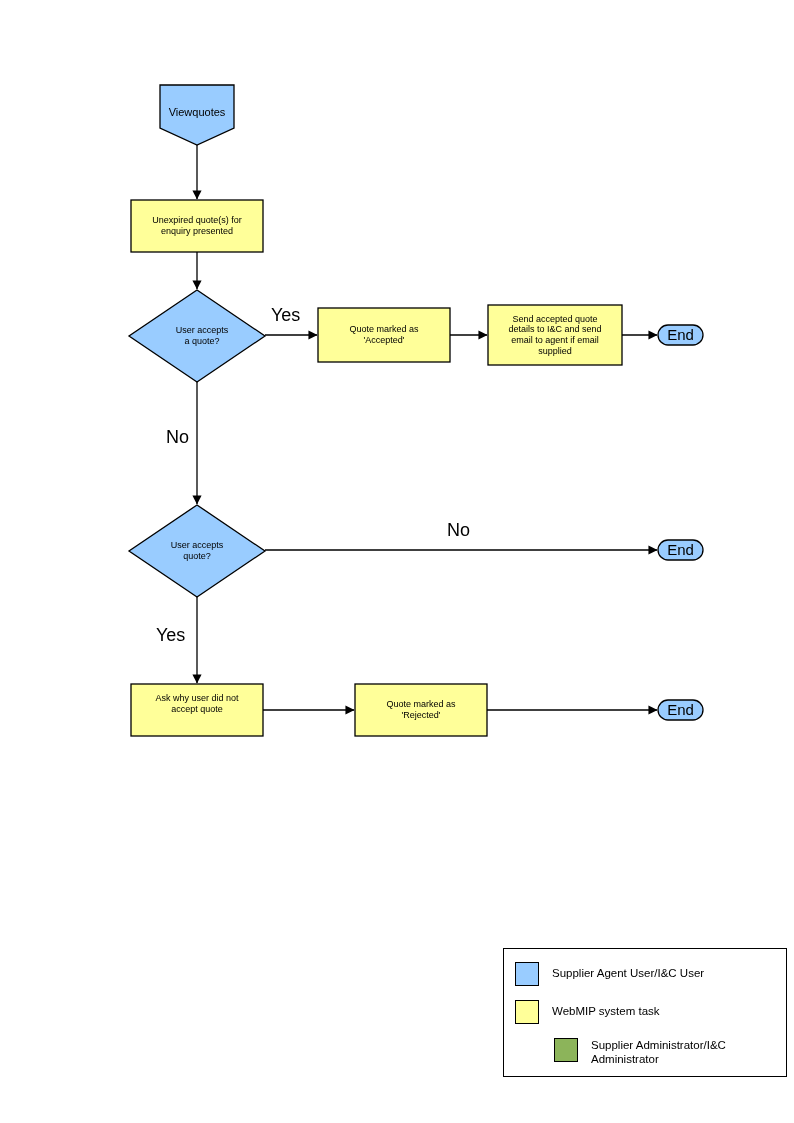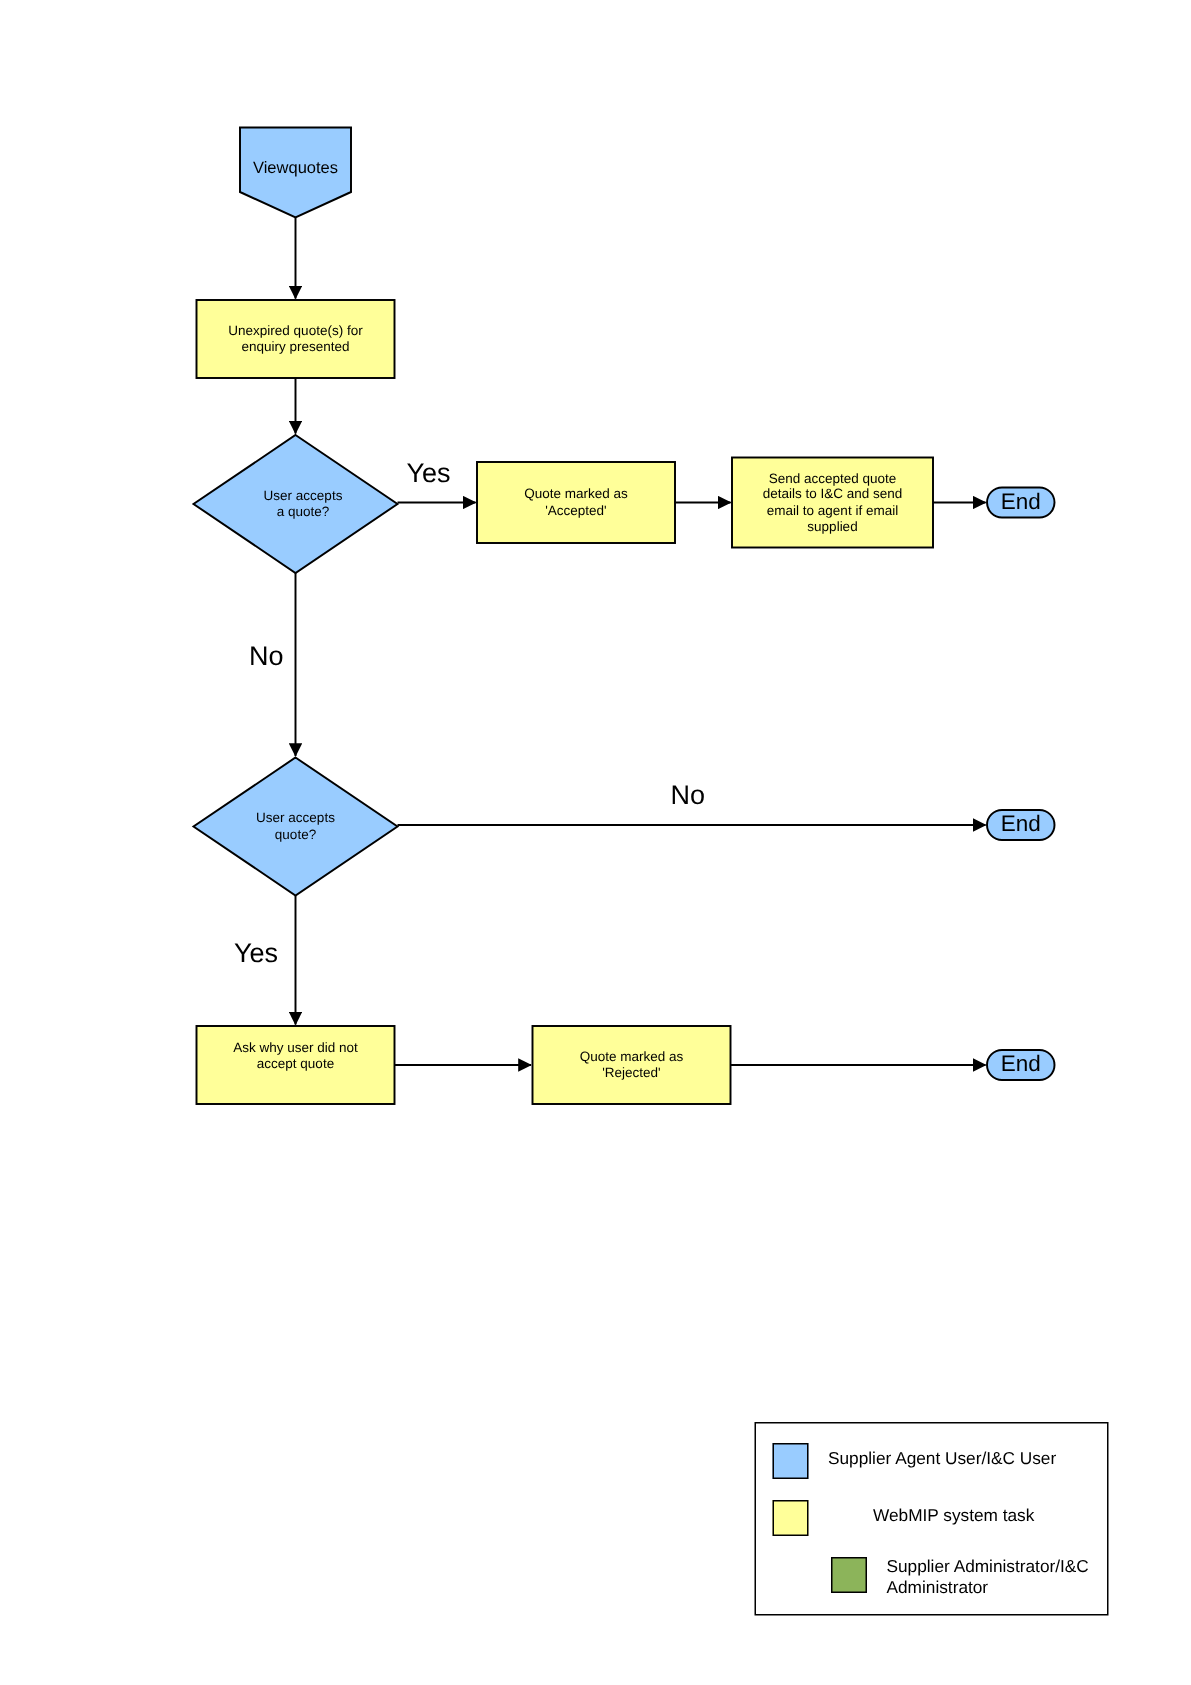--- a/index.html
+++ b/index.html
@@ -50,21 +50,21 @@
     color: #000000;
     font-family: "Liberation Sans", sans-serif;
     line-height: 1;
     white-space: nowrap;
     text-align: right;
   }
   .legend-box {
     position: absolute;
     left: 503px;
     top: 948px;
-    width: 236px;
+    width: 284px;
     height: 129px;
     border: 1px solid #000000;
     background: #ffffff;
     box-sizing: border-box;
   }
   .legend-row {
     position: absolute;
     display: flex;
     align-items: flex-start;
     left: 11px;
@@ -180,21 +180,21 @@
 
 <div class="edge-label" style="left:156px; top:626px;">Yes</div>
 
 <div class="legend-box">
 
   <div class="legend-row" style="top:13px;">
     <span class="legend-swatch" style="background:#99CCFF;"></span>
     <span class="legend-text">Supplier Agent User/I&amp;C User</span>
   </div>
 
-  <div class="legend-row" style="top:51px;gap:30px;">
+  <div class="legend-row" style="top:51px;">
     <span class="legend-swatch" style="background:#FFFF99;"></span>
     <span class="legend-text">WebMIP system task</span>
   </div>
 
   <div class="legend-row" style="top:89px;padding-left:39px;">
     <span class="legend-swatch" style="background:#8CB45A;"></span>
     <span class="legend-text" style="padding-top:0px;">Supplier Administrator/I&amp;C
 Administrator</span>
   </div>
 

